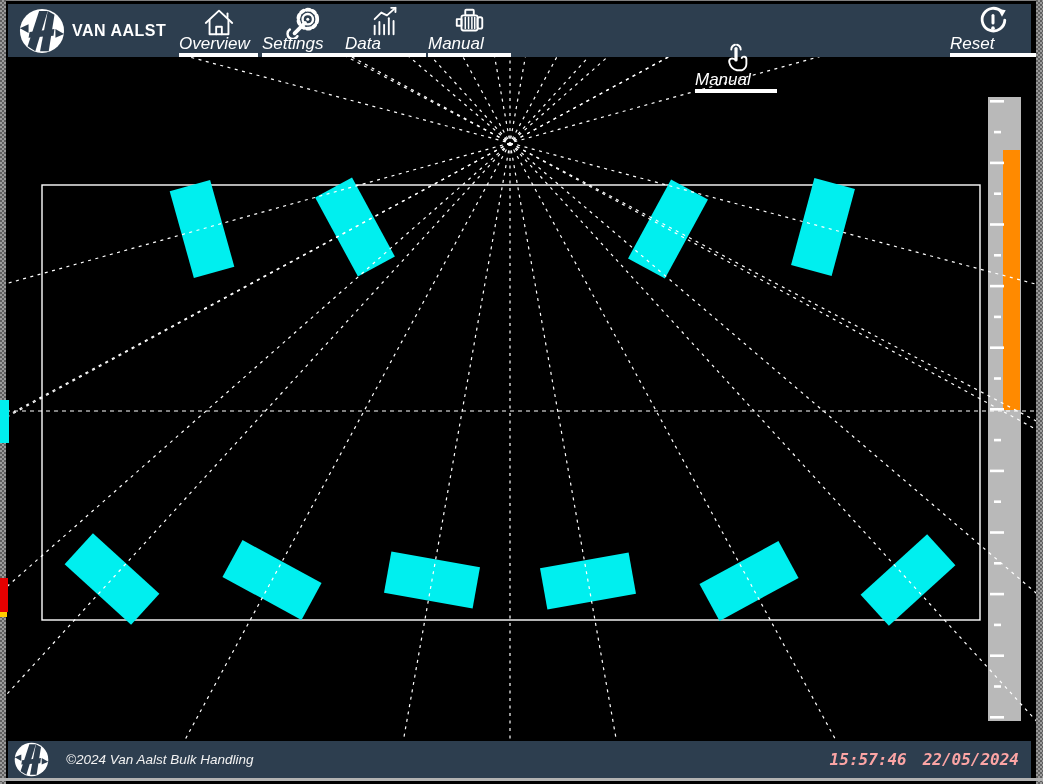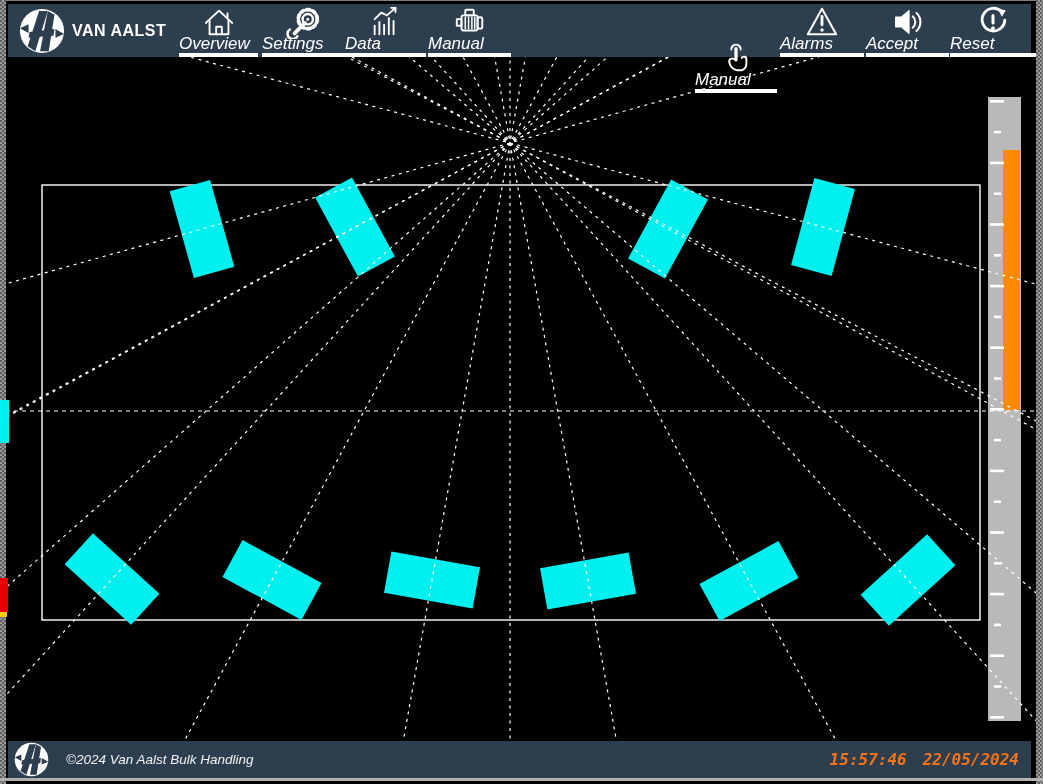--- a/index.html
+++ b/index.html
@@ -47,21 +47,21 @@
   #main{position:absolute;left:6px;top:57px;width:1030px;height:684px;background:#000;z-index:1;}
   #scene{position:absolute;left:0;top:0;width:1030px;height:684px;}
 
   
   .copyright{
     position:absolute;left:58px;top:0;height:100%;display:flex;align-items:center;
     color:#f2f2f2;font-size:13.5px;white-space:nowrap;
   }
   .clock{
     position:absolute;right:12px;top:0;height:100%;display:flex;align-items:center;gap:16px;
-    color:#f97316;font-size:16px;font-weight:bold;font-family:"DejaVu Sans Mono",monospace;white-space:nowrap;
+    color:#fca5a5;font-size:16px;font-weight:bold;font-family:"DejaVu Sans Mono",monospace;white-space:nowrap;
   }
   .icon-stroke{stroke:#fff;fill:none;stroke-width:2;stroke-linecap:round;stroke-linejoin:round;}
 </style>
 </head>
 <body>
 
 <div class="frame-top"></div>
 <div class="frame-side frame-left"></div>
 <div class="frame-side frame-right"></div>
 <div class="frame-bottom"></div>
@@ -205,46 +205,20 @@
         <path d="M13 9 a5.5 5.5 0 0 1 4 -5"></path>
         <path d="M23 9 a5.5 5.5 0 0 0 -4 -5"></path>
         <path d="M18 8 V20" stroke-width="3.4"></path>
         <path d="M18 20 c-5 -3 -8 -1 -7 3 c1 4 4 7 8 8 h5 c3 -1 5 -4 5 -7 v-5 c0 -3 -4 -3 -5 -1"></path>
       </g>
         </svg>
     </span>
     <span class="label">Manual</span>
     <span class="underline"></span>
   </div>
-  <div class="tab" style="left:772px;width:84px;">
-    <span class="icon">
-      <svg viewBox="0 0 36 36">
-          <g class="icon-stroke">
-        <path d="M18 4 L33 31 H3 Z" stroke-width="2.2"></path>
-        <path d="M18 12 V21" stroke-width="3"></path>
-        <circle cx="18" cy="26.5" r="1.8" fill="#fff" stroke="none"></circle>
-      </g>
-        </svg>
-    </span>
-    <span class="label">Alarms</span>
-    <span class="underline"></span>
-  </div>
-  <div class="tab" style="left:858px;width:83px;">
-    <span class="icon">
-      <svg viewBox="0 0 36 36">
-          <g class="icon-stroke">
-        <polygon points="5,13 11,13 19,6 19,30 11,23 5,23" fill="#fff" stroke-width="1.5"></polygon>
-        <path d="M23 12 a8 8 0 0 1 0 12" stroke-width="2.2"></path>
-        <path d="M27 8.5 a13 13 0 0 1 0 19" stroke-width="2.2"></path>
-      </g>
-        </svg>
-    </span>
-    <span class="label">Accept</span>
-    <span class="underline"></span>
-  </div>
   <div class="tab" style="left:942px;width:86px;">
     <span class="icon">
       <svg viewBox="0 0 36 36">
           <g class="icon-stroke">
         <path d="M27 7 A12 12 0 1 0 30.5 16" stroke-width="3"></path>
         <polygon points="23,4 31.5,5.5 27.5,12.5" fill="#fff" stroke="none"></polygon>
         <path d="M18 11 V19" stroke-width="3.2"></path>
         <circle cx="18" cy="24.5" r="1.9" fill="#fff" stroke="none"></circle>
       </g>
         </svg>

